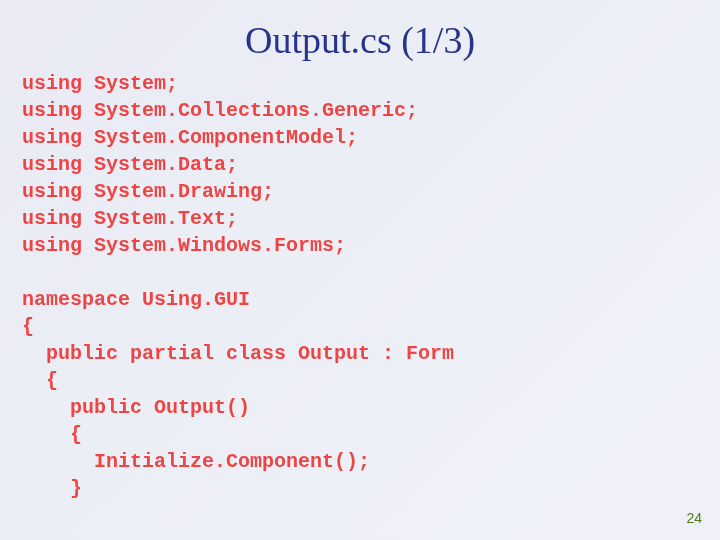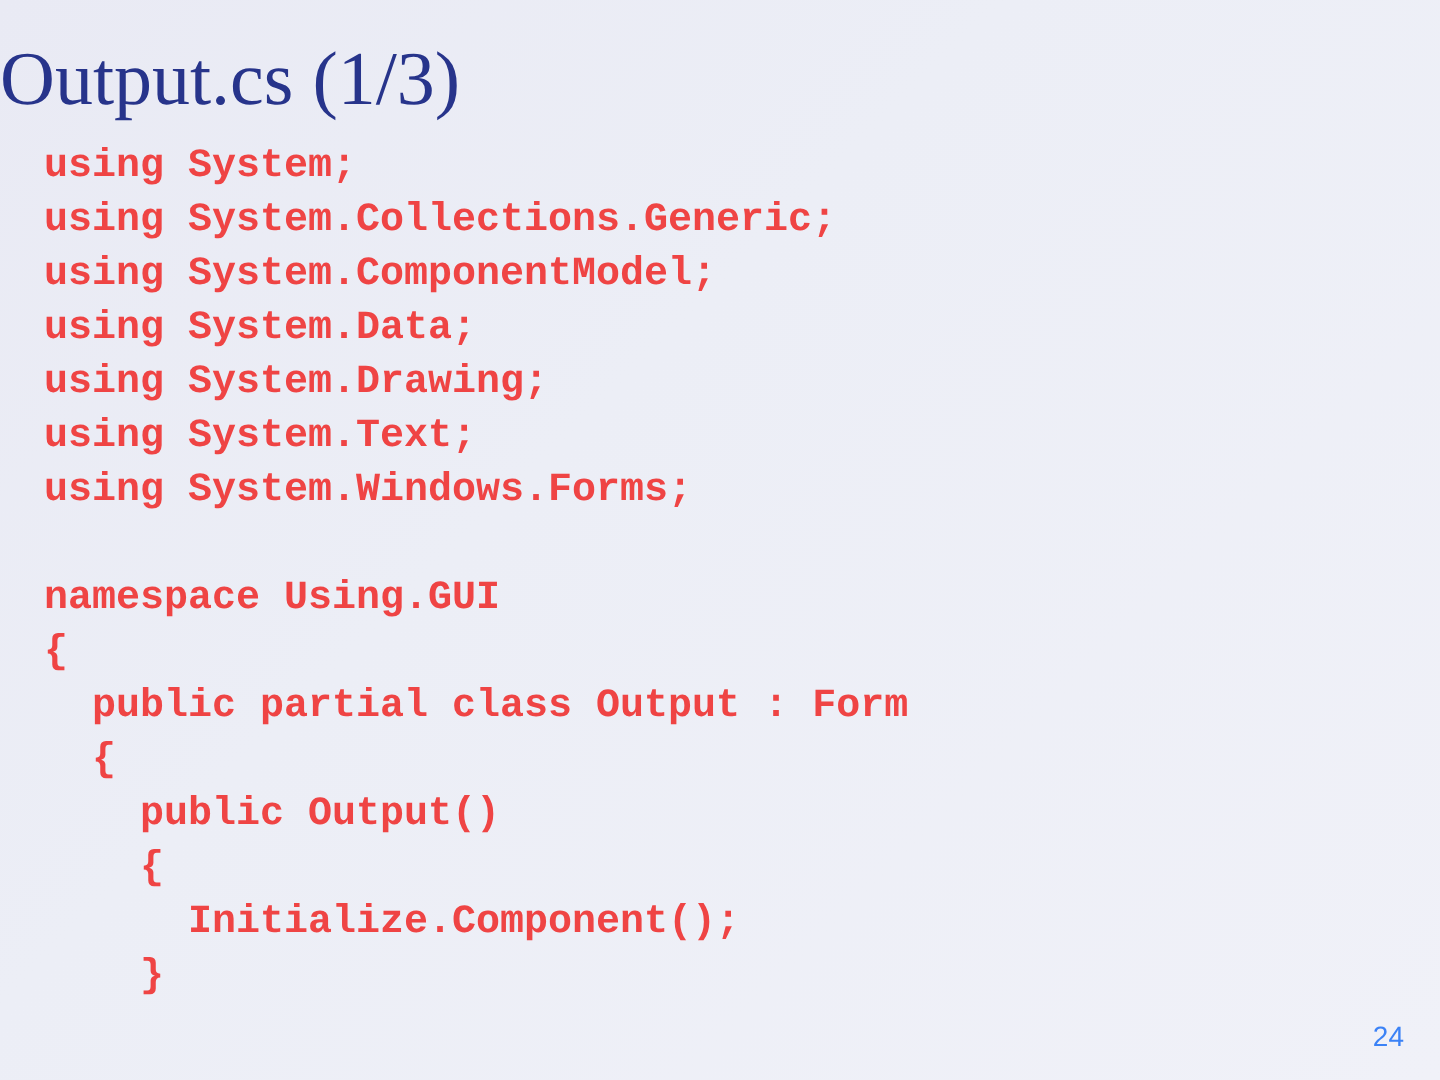--- a/index.html
+++ b/index.html
@@ -5,20 +5,21 @@
   html,body{margin:0;padding:0;}
   body{
     width:720px;height:540px;
     background:linear-gradient(135deg,#e9eaf4 0%,#eceef6 40%,#f0f1f8 100%);
     font-family:"Times New Roman",Times,serif;
     position:relative;
     box-sizing:border-box;
     overflow:hidden;
   }
   .title{
+    text-align:center;
     font-size:38px;
     color:#27348b;
     padding-top:18px;
     padding-bottom:8px;
     font-weight:400;
   }
   .code{
     font-family:"Courier New",Courier,monospace;
     font-size:20px;
     line-height:1.35;
@@ -26,21 +27,21 @@
     color:#ef4444;
     padding-left:22px;
     white-space:pre;
   }
   .pagenum{
     position:absolute;
     right:18px;
     bottom:14px;
     font-family:Arial,Helvetica,sans-serif;
     font-size:14px;
-    color:#3b82f6;
+    color:#4d7c0f;
   }
 </style>
 </head>
 <body>
 
 <div class="title">Output.cs (1/3)</div>
 <div class="code" id="code-block">using System;
 using System.Collections.Generic;
 using System.ComponentModel;
 using System.Data;

